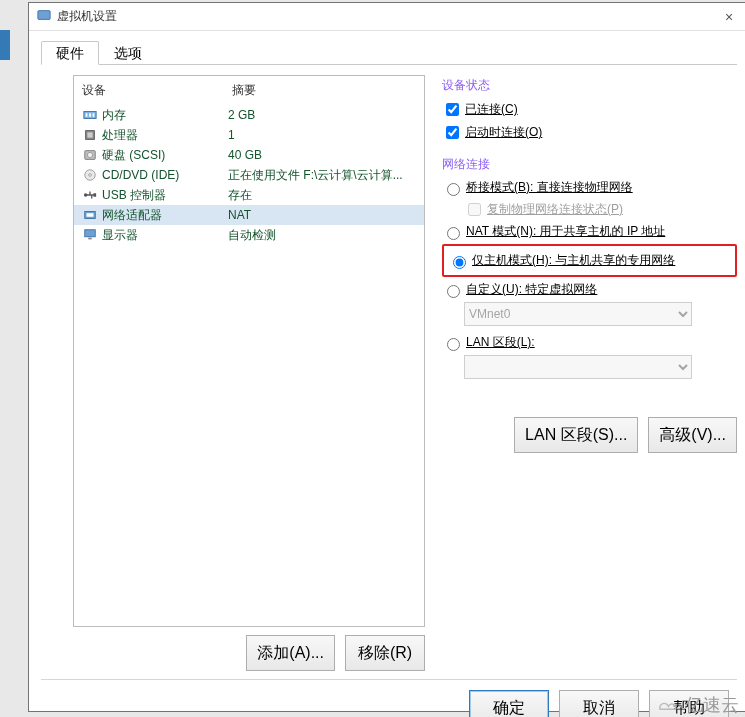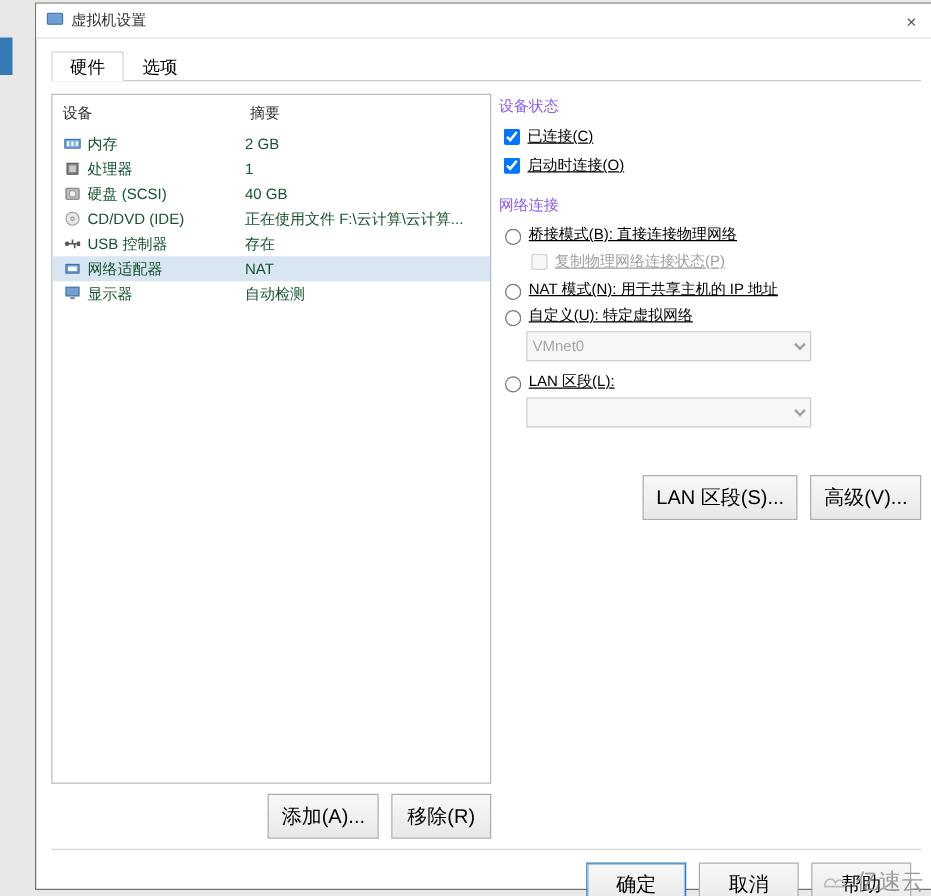--- a/index.html
+++ b/index.html
@@ -14,21 +14,21 @@
   .titlebar .icon { margin-right: 6px; }
   .titlebar .spacer { flex: 1; }
   .close-btn { width: 40px; height: 28px; display: flex; align-items: center; justify-content: center; cursor: pointer; font-size: 14px; color: #555; }
 
   .body { padding: 10px 12px 0 12px; display: flex; flex-direction: column; height: calc(100% - 28px); }
 
   .tabs { display: flex; border-bottom: 1px solid #c8c8c8; height: 24px; margin-bottom: 10px; }
   .tab { padding: 3px 14px; font-size: 14px; border: 1px solid transparent; border-bottom: none; cursor: pointer; }
   .tab.active { border: 1px solid #c8c8c8; border-bottom: 1px solid #fff; background: #fff; border-radius: 2px 2px 0 0; margin-bottom: -1px; }
 
-  .content { flex: 1; display: flex; gap: 6px; }
+  .content { flex: 1; display: flex; gap: 17px; margin-left: 32px; }
 
   .left-pane { width: 352px; display: flex; flex-direction: column; }
   .hwlist { border: 1px solid #bcbcbc; height: 552px; overflow: auto; }
   .hw-header { display: flex; font-size: 12px; color: #333; padding: 6px 8px; }
   .hw-header .col1 { width: 150px; }
   .hw-row { display: flex; font-size: 12px; color: #14532d; padding: 2px 8px; align-items: center; height: 20px; cursor: default; }
   .hw-row.selected { background: #d8e6f3; }
   .hw-row .icon { width: 16px; display: inline-flex; justify-content: center; margin-right: 4px; }
   .hw-row .col1 { width: 146px; display: flex; align-items: center; }
   .hw-row .col2 { flex: 1; white-space: nowrap; overflow: hidden; text-overflow: ellipsis; }
@@ -205,20 +205,26 @@
           <div class="checkbox-row indent disabled">
             <input type="checkbox" disabled="" style="">
             <label>复制物理网络连接状态(P)</label>
           </div>
 
           <div class="radio-row">
             <input type="radio" name="netmode" style="">
             <label>NAT 模式(N): 用于共享主机的 IP 地址</label>
           </div>
 
+          <div class="highlight-box">
+            <div class="radio-row">
+              <input type="radio" name="netmode" checked="" style="">
+              <label>仅主机模式(H): 与主机共享的专用网络</label>
+            </div>
+          </div>
 
           <div class="radio-row">
             <input type="radio" name="netmode" style="">
             <label>自定义(U): 特定虚拟网络</label>
           </div>
           <div class="indent">
             <select class="vmnet" disabled="">
               <option>VMnet0</option>
             </select>
           </div>

